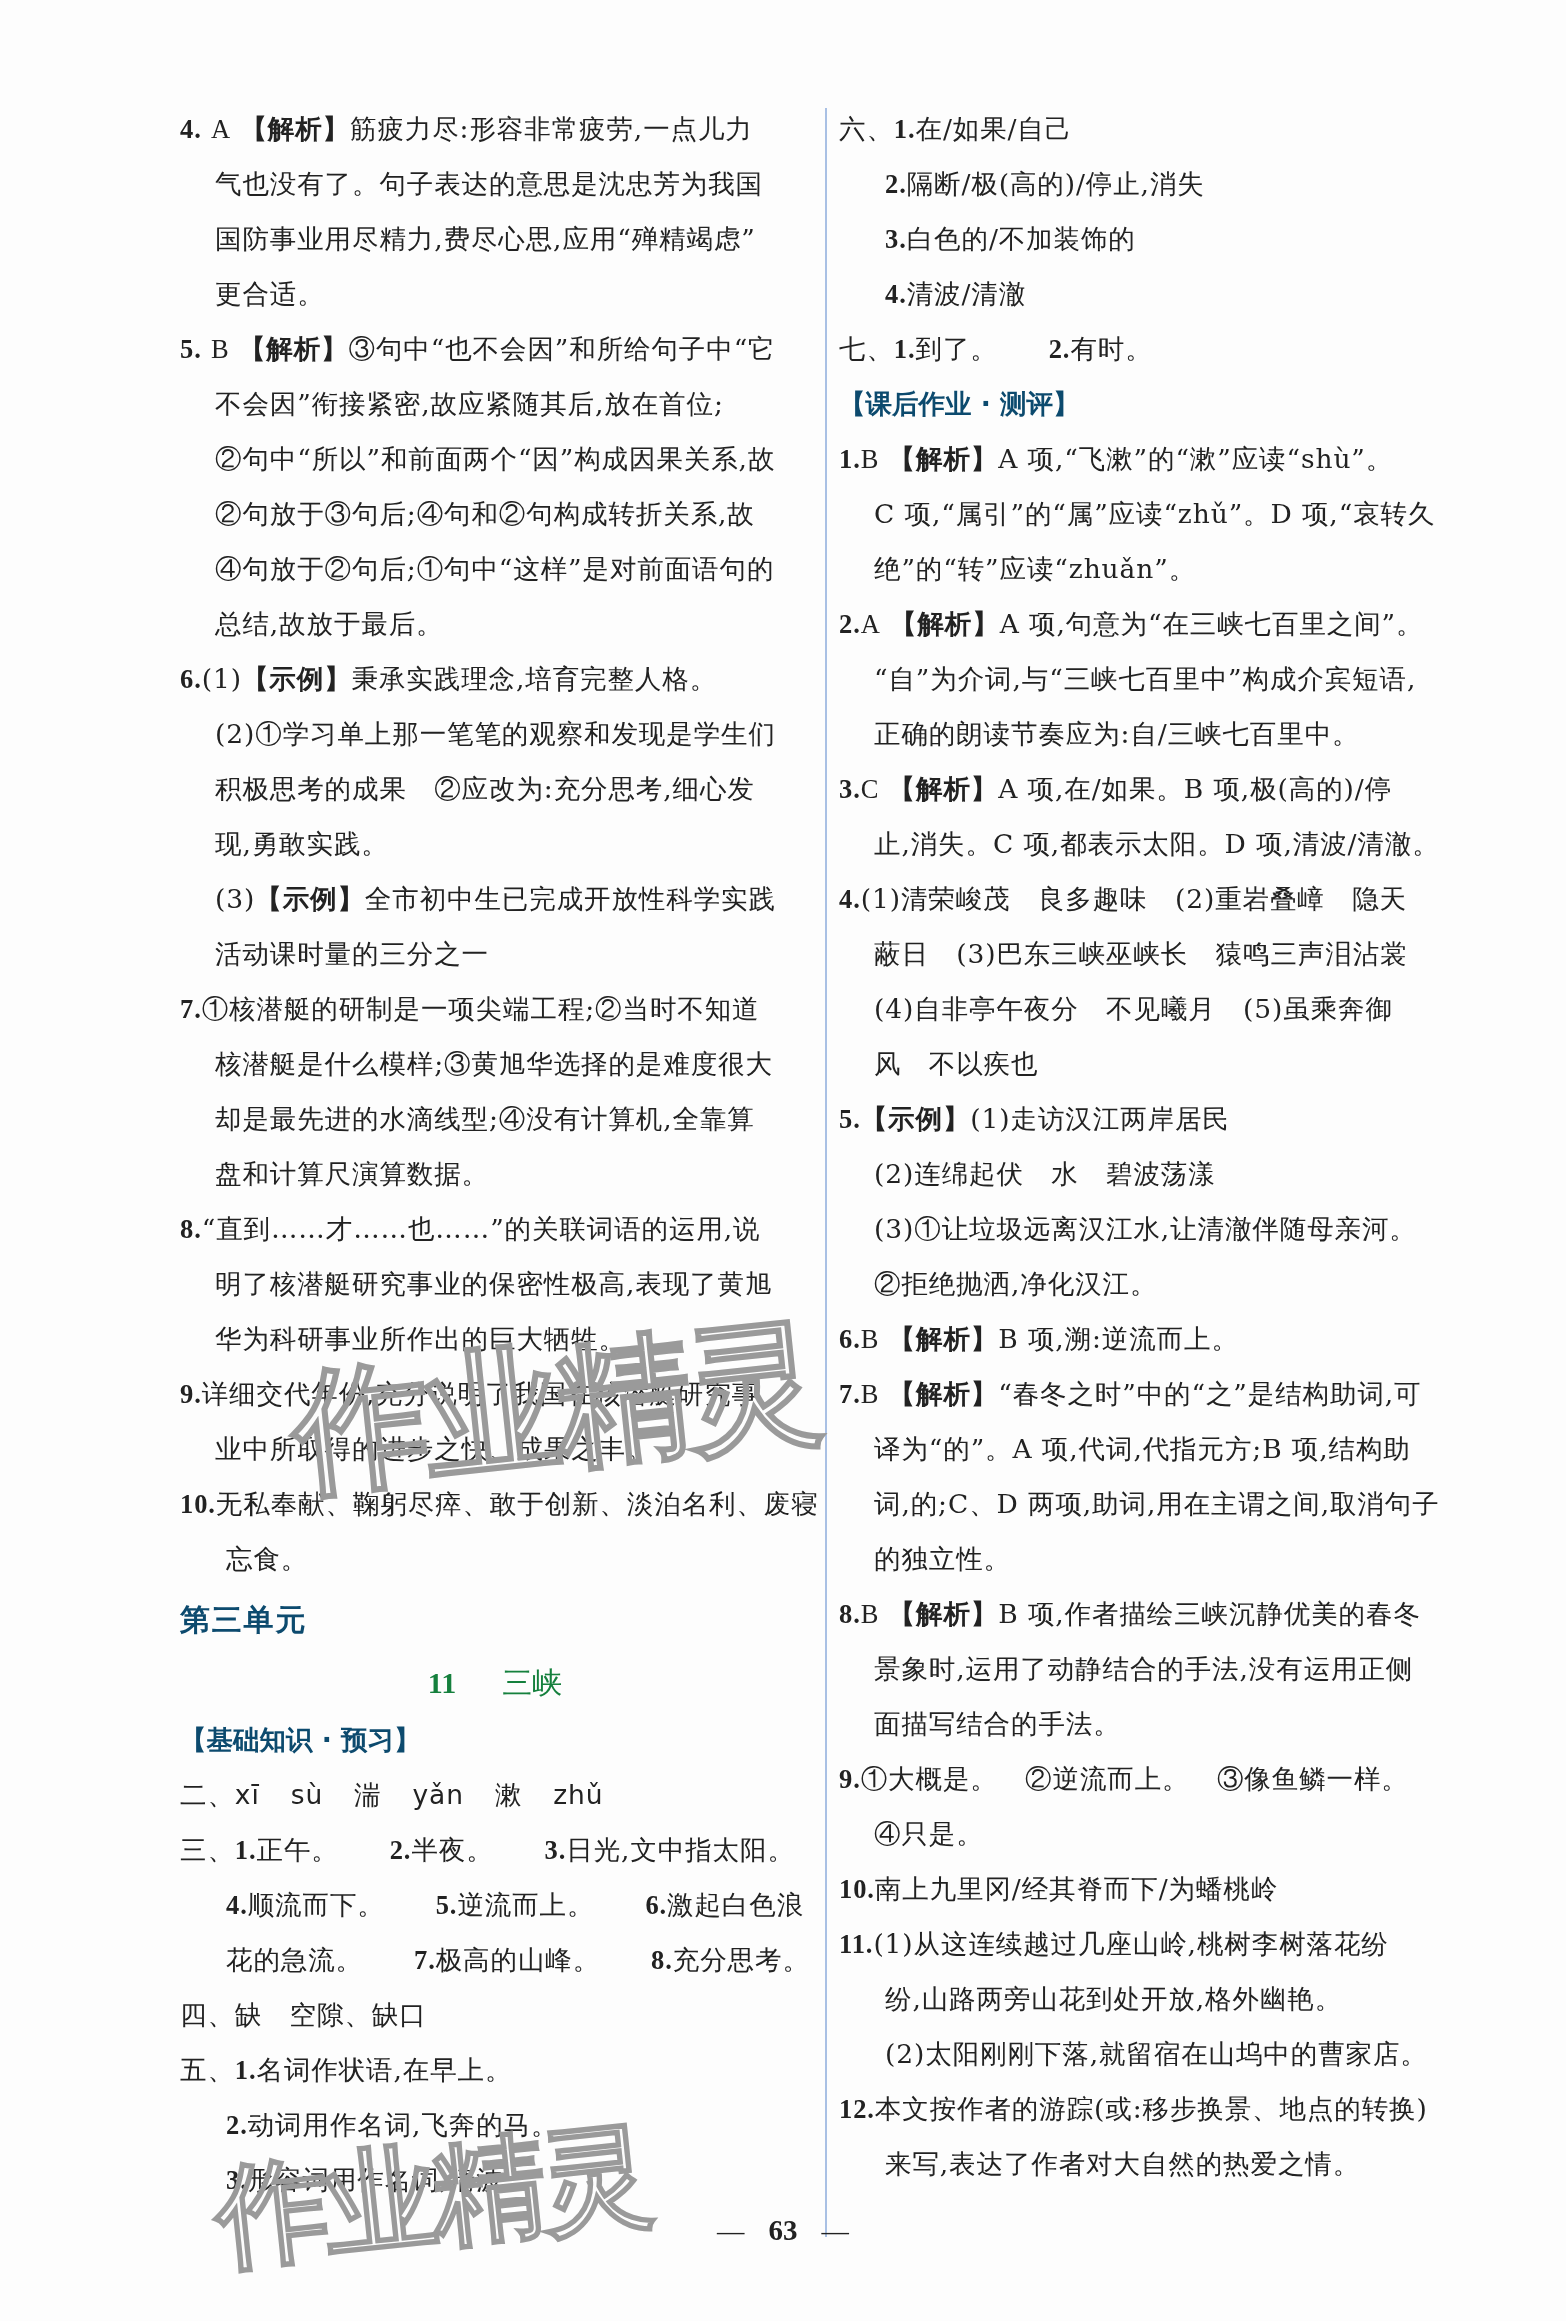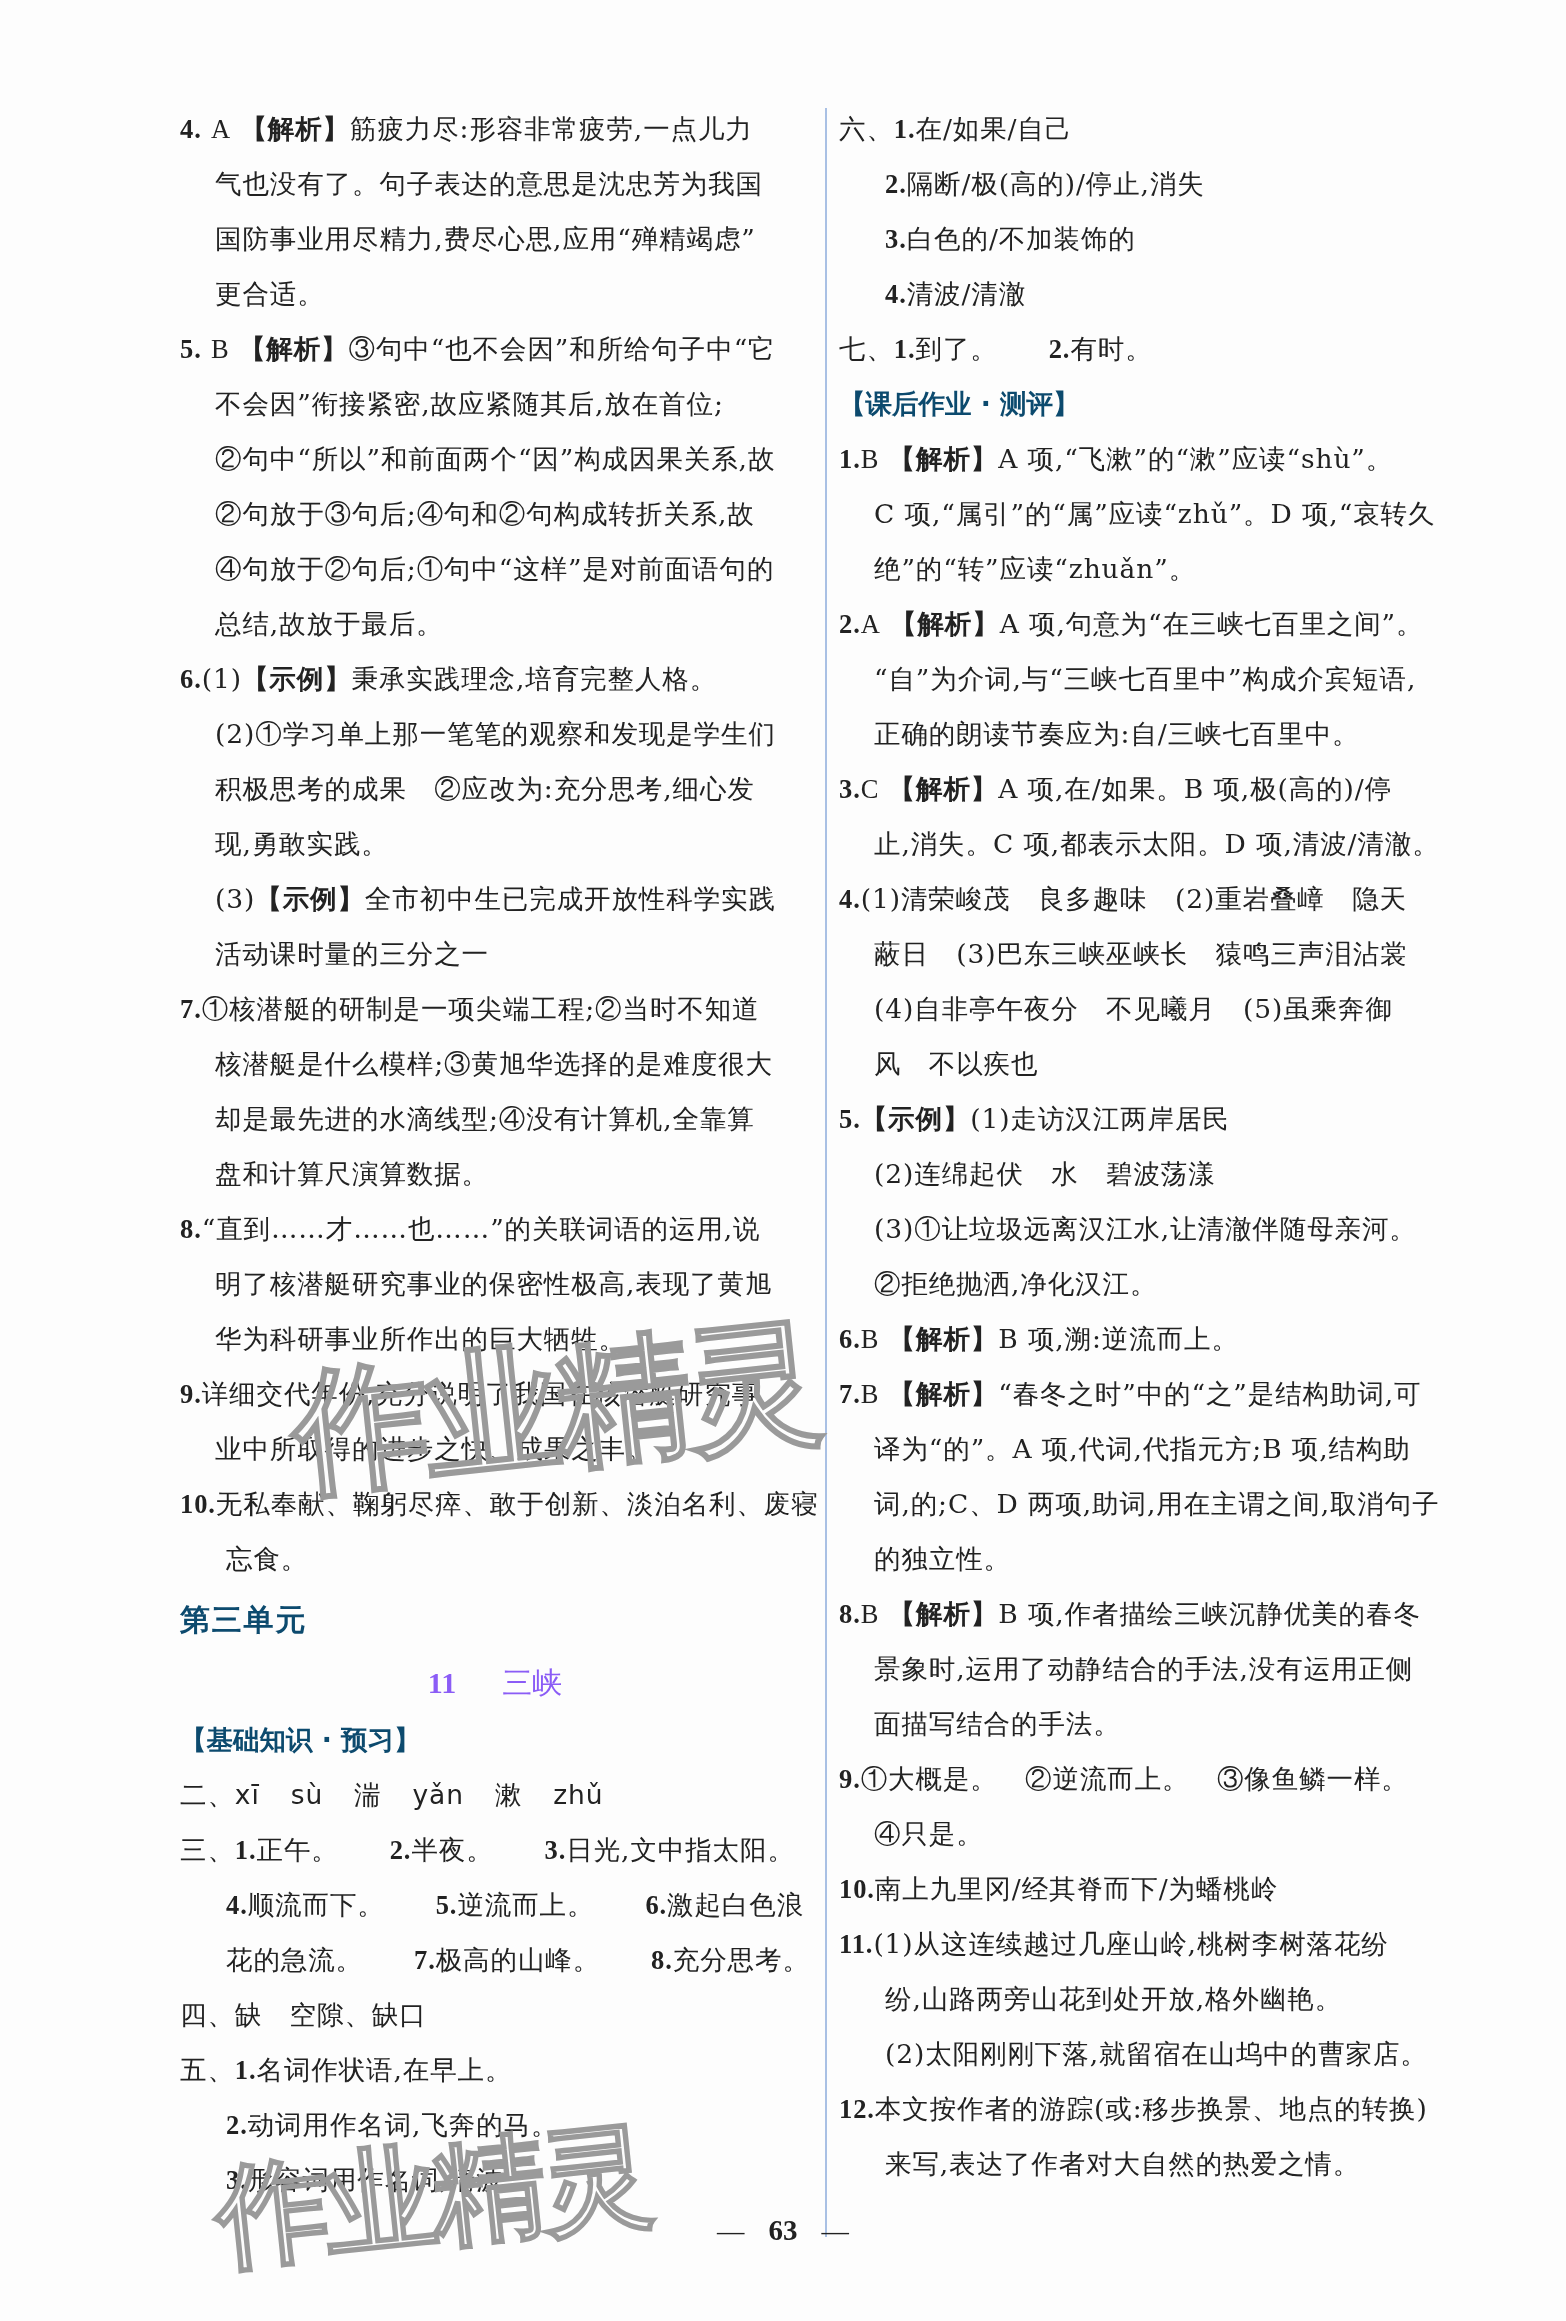--- a/index.html
+++ b/index.html
@@ -14,21 +14,21 @@
   .line { height:55px; line-height:55px; font-size:26.5px; white-space:nowrap; letter-spacing:0.9px; }
   .ind { padding-left:35px; }
   .ind2 { padding-left:46px; }
   .num { font-family:"Liberation Serif",serif; font-weight:bold; }
   .ltr { font-family:"Liberation Serif",serif; }
   .tag { font-family:"DejaVu Sans","Liberation Sans",sans-serif; font-weight:bold; }
   .gap { display:inline-block; width:31px; }
   .gap2 { display:inline-block; width:51px; }
   .blue-head { color:#0c4a6e; font-family:"DejaVu Sans","Liberation Sans",sans-serif; font-weight:bold; }
   .unit-title { text-align:left; font-size:30px; height:68px; line-height:68px; letter-spacing:1.8px; }
-  .lesson-title { text-align:center; font-size:30px; height:58px; line-height:58px; color:#8b5cf6; font-weight:bold; }
+  .lesson-title { text-align:center; font-size:30px; height:58px; line-height:58px; color:#15803d; font-weight:bold; }
   .lesson-title .ln { font-family:"Liberation Serif",serif; }
   .lesson-title .lt { font-family:"DejaVu Sans",sans-serif; font-weight:normal; margin-left:46px; }
   .section { font-size:26.5px; height:55px; line-height:55px; }
   .pinyin { font-family:"DejaVu Sans","Liberation Sans",sans-serif; }
   .footer { position:absolute; left:0; width:1566px; top:2214px; text-align:center; font-size:27.4px; font-family:"Liberation Serif",serif; }
   .footer .pg { font-weight:bold; font-size:29px; margin:0 24px; }
   .watermark { position:absolute; font-family:"DejaVu Sans",sans-serif; font-weight:bold; color:transparent;
     -webkit-text-stroke:1.8px #9a9a9a; letter-spacing:-5.5px; pointer-events:none; }
   .wm1 { left:292px; top:1316px; font-size:137px; transform:rotate(-6deg); }
   .wm2 { left:215px; top:2120px; font-size:114px; transform:rotate(-6deg); }

